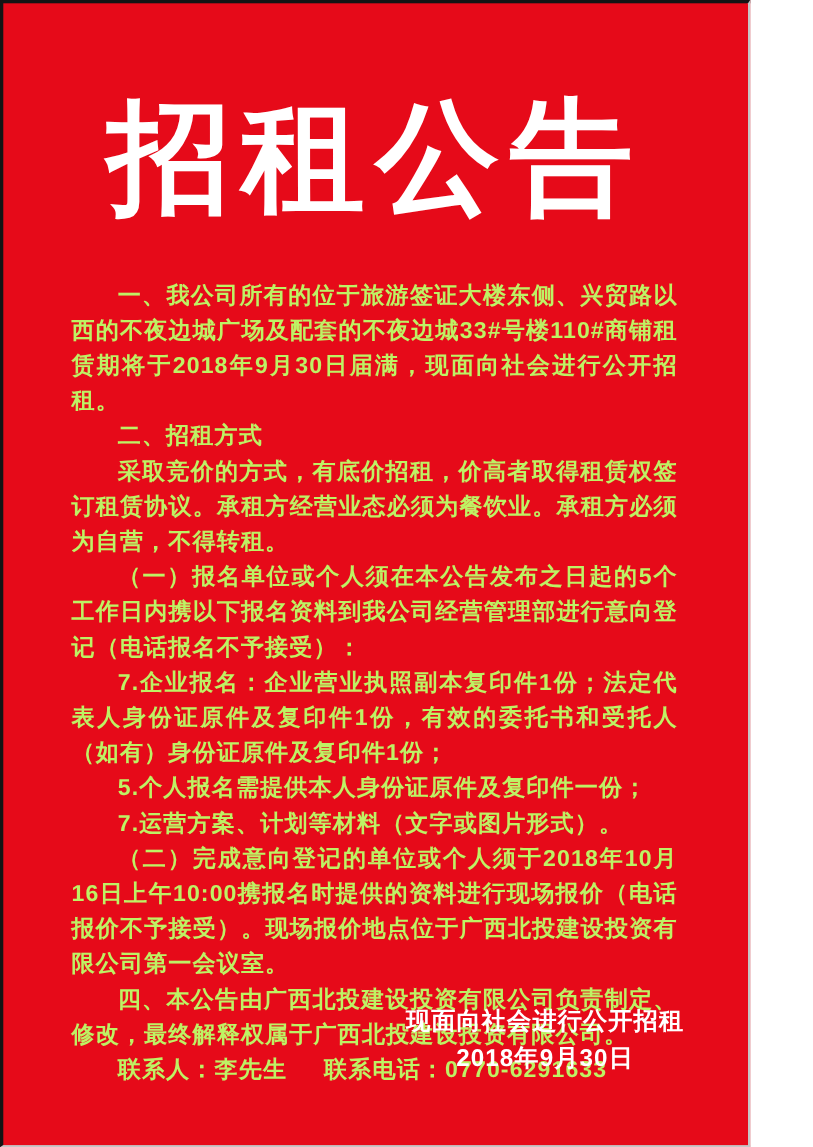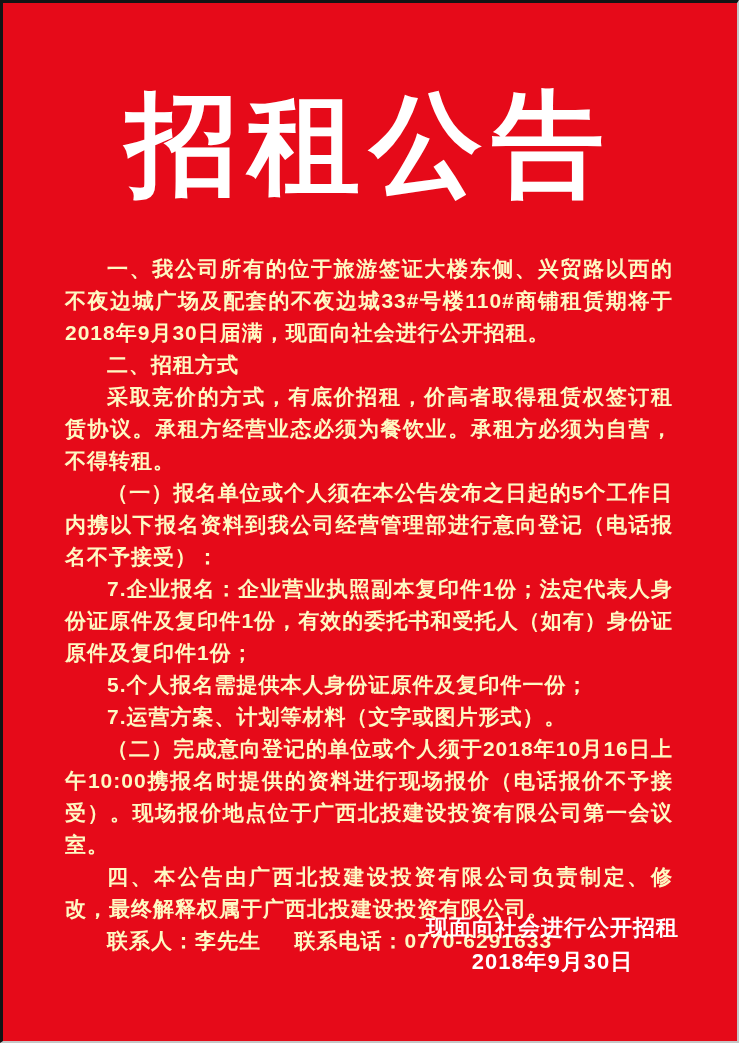--- a/index.html
+++ b/index.html
@@ -1,20 +1,20 @@
 <!DOCTYPE html>
 <html><head>
 <meta charset="utf-8">
 <style>
   * { margin: 0; padding: 0; box-sizing: border-box; }
   html, body { background: #ffffff; }
   body { width: 739px; height: 1043px; overflow: hidden; }
 
   .poster {
-    width: 739px;
+    width: 682px;
     height: 1043px;
     background: #e60a19;
     border-top: 3px solid #141414;
     border-left: 3px solid #141414;
     border-right: 2px solid #c6c6c6;
     border-bottom: 2px solid #c6c6c6;
     padding-top: 76px;
     color: #ffffff;
     font-family: "Liberation Sans", "DejaVu Sans", sans-serif;
     position: relative;
@@ -32,21 +32,21 @@
   }
 
   .body-text {
     margin: 44px 64px 0 62px;
     font-size: 21px;
     font-weight: bold;
     line-height: 32px;
     letter-spacing: 1px;
     text-align: justify;
     text-justify: inter-ideograph;
-    color: #fef9c3;
+    color: #bef264;
   }
 
   .body-text p {
     text-indent: 2em;
   }
 
   .contact-line {
     text-indent: 2em;
     text-align: left;
     white-space: nowrap;

